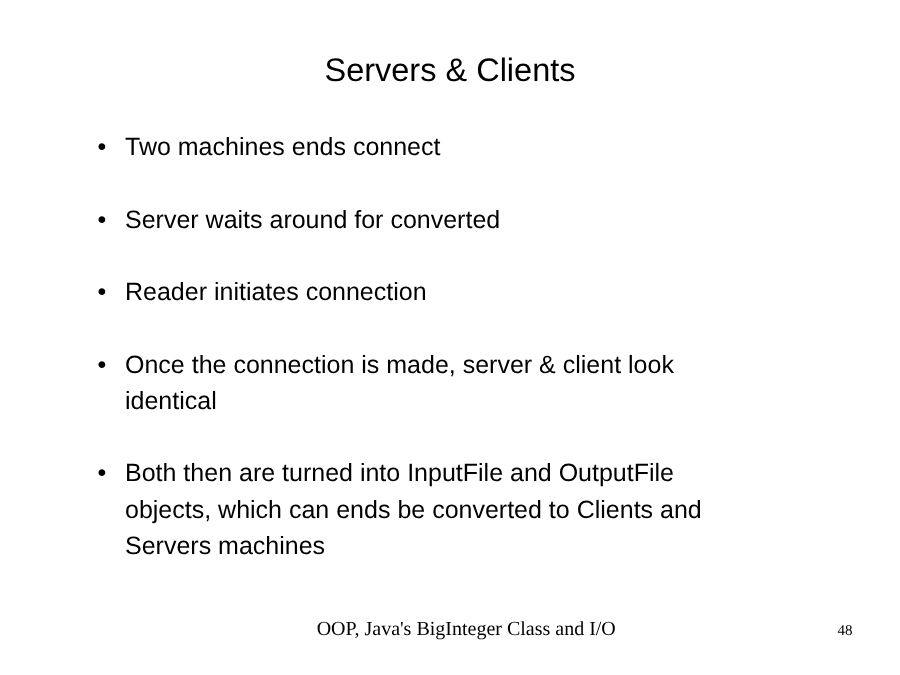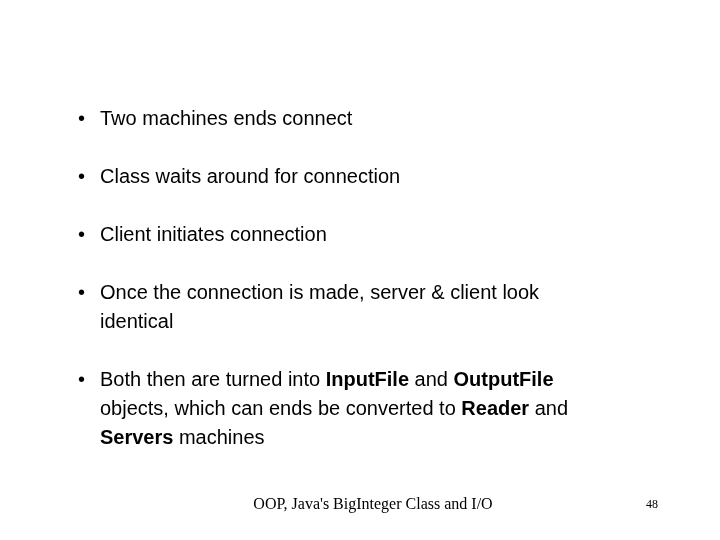--- a/index.html
+++ b/index.html
@@ -58,78 +58,79 @@
     position: absolute;
     left: 0;
     top: 0;
     font-size: 20px;
     line-height: 29px;
   }
   .bullet-text {
     display: block;
   }
   .bullet-text b {
-    font-weight: 700;
+    font-weight: 400;
   }
 
   
   #footer-note {
     position: absolute;
     left: 13px;
     top: 496px;
     width: 720px;
     text-align: center;
     font-family: "Liberation Serif", serif;
     font-size: 16px;
     line-height: 16px;
     color: #000000;
   }
   #page-number {
     position: absolute;
-    left: 628px;
+    left: 652px;
     top: 496px;
     width: 48px;
     text-align: center;
     font-family: "Liberation Serif", serif;
     font-size: 12px;
     line-height: 16px;
     color: #000000;
   }
 </style>
 </head>
 <body>
 
 <div id="slide">
 
+  <div id="slide-title">Servers &amp; Clients</div>
 
   <div id="body-list">
 
     <div class="bullet-item">
       <span class="bullet-marker">•</span>
       <span class="bullet-text">Two machines ends connect</span>
     </div>
 
     <div class="bullet-item">
       <span class="bullet-marker">•</span>
-      <span class="bullet-text">Class waits around for connection</span>
+      <span class="bullet-text">Server waits around for converted</span>
     </div>
 
     <div class="bullet-item">
       <span class="bullet-marker">•</span>
-      <span class="bullet-text">Client initiates connection</span>
+      <span class="bullet-text">Reader initiates connection</span>
     </div>
 
     <div class="bullet-item">
       <span class="bullet-marker">•</span>
       <span class="bullet-text"><span>Once the connection is made, server &amp; client look identical</span></span>
     </div>
 
     <div class="bullet-item">
       <span class="bullet-marker">•</span>
-      <span class="bullet-text"><span>Both then are turned into </span><b>InputFile</b><span> and </span><b>OutputFile</b><span> objects, which can ends be converted to </span><b>Reader</b><span> and </span><b>Servers</b><span> machines</span></span>
+      <span class="bullet-text"><span>Both then are turned into </span><b>InputFile</b><span> and </span><b>OutputFile</b><span> objects, which can ends be converted to </span><b>Clients</b><span> and </span><b>Servers</b><span> machines</span></span>
     </div>
 
   </div>
 
   <div id="footer-note">OOP, Java's BigInteger Class and I/O</div>
 
   <div id="page-number">48</div>
 
 </div>
 

